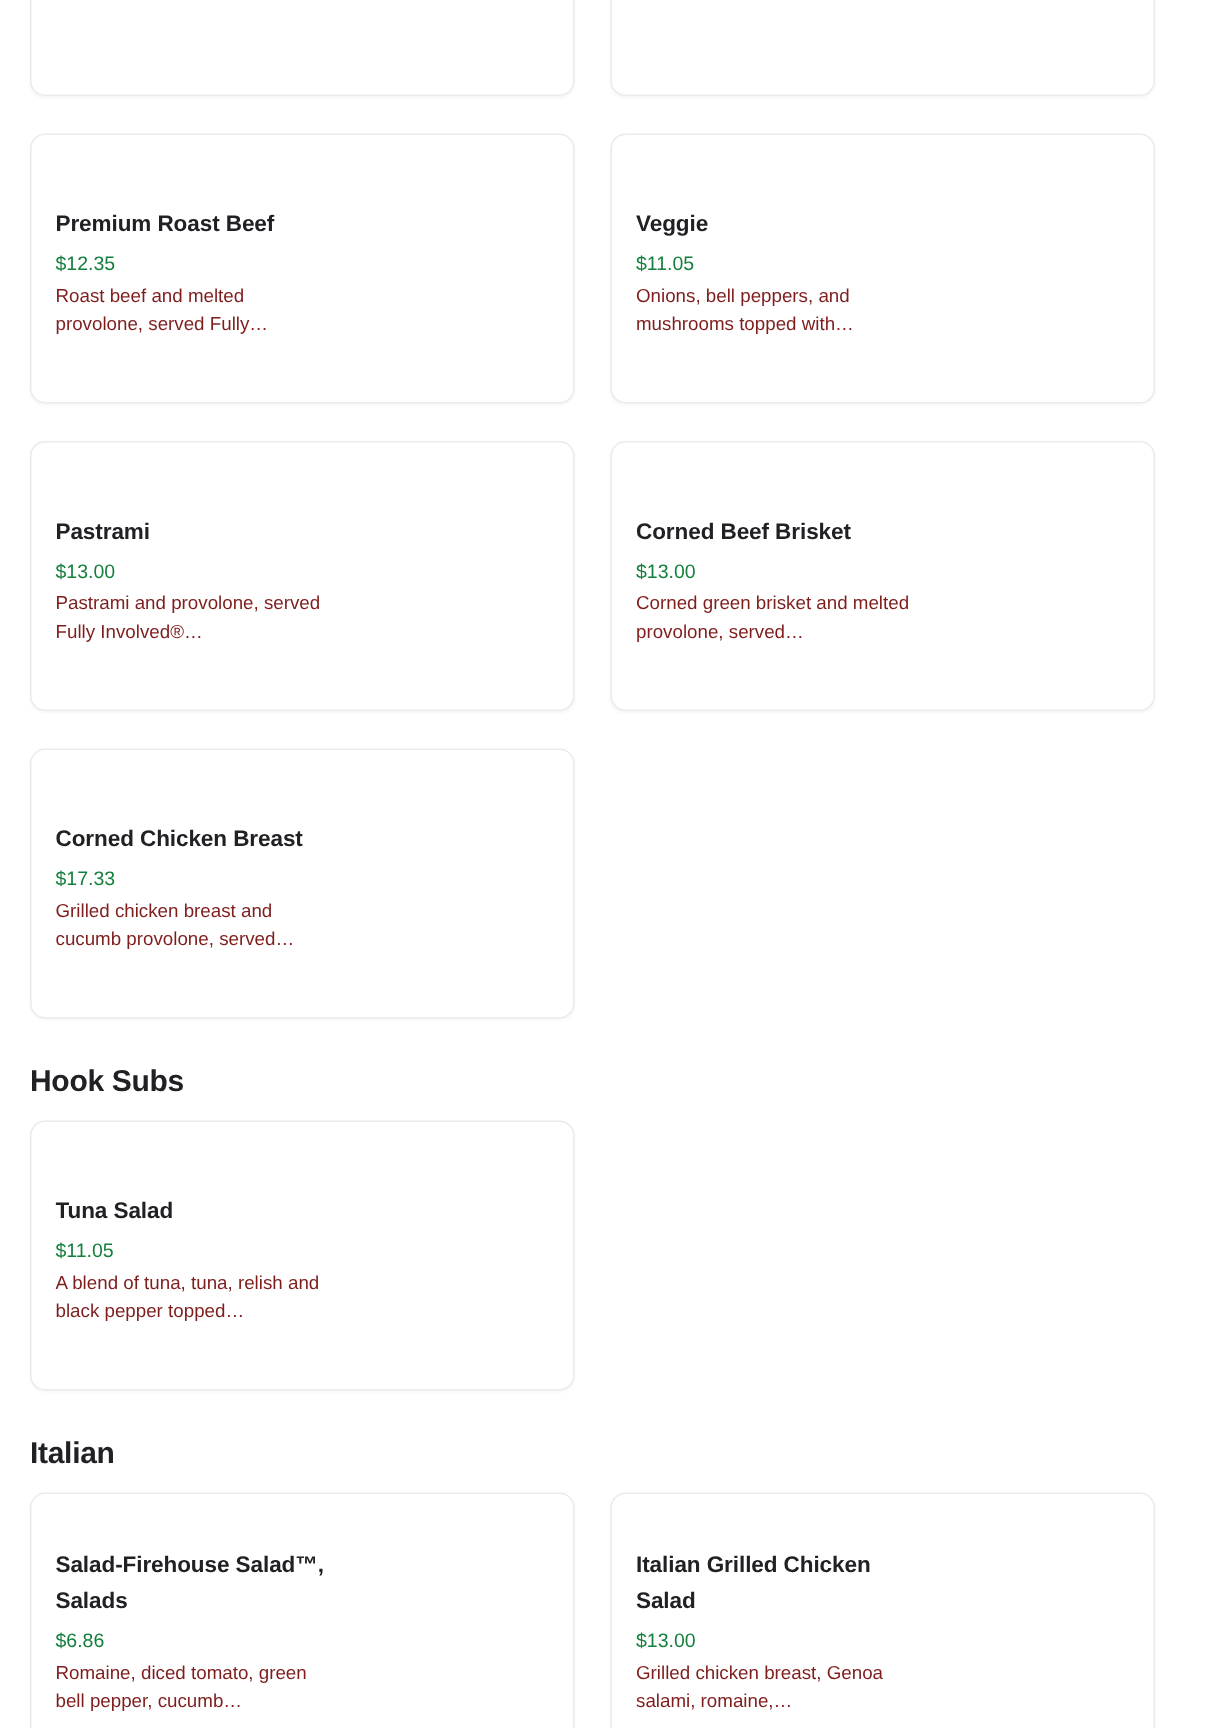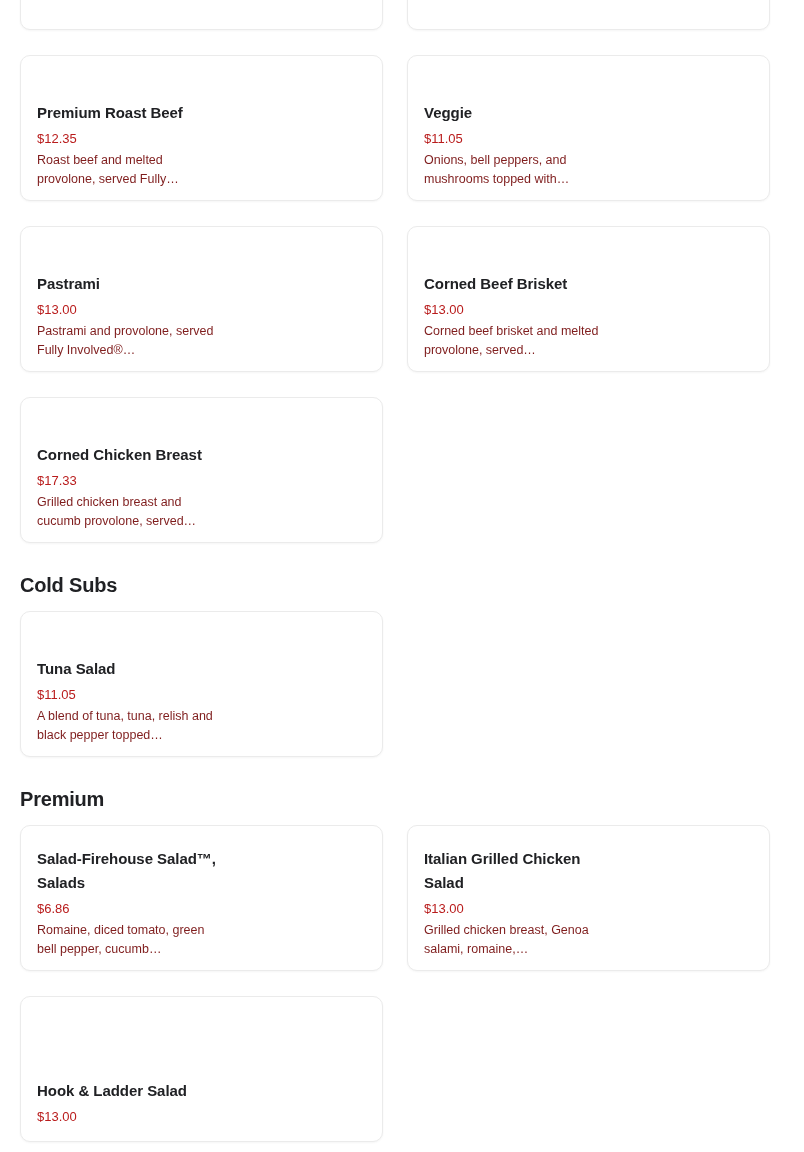--- a/index.html
+++ b/index.html
@@ -42,22 +42,22 @@
     grid-template-columns: 363px 363px;
     column-gap: 24px;
     row-gap: 25px;
     padding: 0 0 0 20px;
     box-sizing: border-box;
   }
 
   .menu-card {
     position: relative;
     display: flex;
-    align-items: flex-end;
-    height: 146px;
+    align-items: center;
+    height: 180px;
     background: #ffffff;
     border: 1px solid #ebebeb;
     border-radius: 10px;
     box-sizing: border-box;
     overflow: hidden;
     box-shadow: 0 1px 2px rgba(60,64,67,0.05);
     cursor: pointer;
   }
 
   .card-body {
@@ -78,21 +78,21 @@
     color: #202124;
     margin: 0 0 5px 0;
     max-height: 48px;
     overflow: hidden;
   }
 
   .card-price {
     font-size: 13px;
     line-height: 17px;
     font-weight: 400;
-    color: #b91c1c;
+    color: #15803d;
     margin: 0 0 4px 0;
   }
 
   .card-desc {
     font-size: 12.5px;
     line-height: 18.5px;
     font-weight: 400;
     color: #7f1d1d;
     margin: 0;
     max-height: 38px;
@@ -145,49 +145,49 @@
             <div class="card-title">Pastrami</div>
             <div class="card-price">$13.00</div>
             <div class="card-desc">Pastrami and provolone, served Fully Involved®…</div>
           </div>
           <div class="card-thumb"></div>
         </div>
         <div class="menu-card">
           <div class="card-body">
             <div class="card-title">Corned Beef Brisket</div>
             <div class="card-price">$13.00</div>
-            <div class="card-desc">Corned beef brisket and melted provolone, served…</div>
+            <div class="card-desc">Corned green brisket and melted provolone, served…</div>
           </div>
           <div class="card-thumb"></div>
         </div>
         <div class="menu-card">
           <div class="card-body">
             <div class="card-title">Corned Chicken Breast</div>
             <div class="card-price">$17.33</div>
             <div class="card-desc">Grilled chicken breast and cucumb provolone, served…</div>
           </div>
           <div class="card-thumb"></div>
         </div>
       </div>
     </section>
     <section class="section">
-      <h2 class="section-heading">Cold Subs</h2>
+      <h2 class="section-heading">Hook Subs</h2>
       <div class="card-grid single">
         <div class="menu-card">
           <div class="card-body">
             <div class="card-title">Tuna Salad</div>
             <div class="card-price">$11.05</div>
             <div class="card-desc">A blend of tuna, tuna, relish and black pepper topped…</div>
           </div>
           <div class="card-thumb"></div>
         </div>
       </div>
     </section>
     <section class="section">
-      <h2 class="section-heading">Premium</h2>
+      <h2 class="section-heading">Italian</h2>
       <div class="card-grid">
         <div class="menu-card">
           <div class="card-body">
             <div class="card-title">Salad-Firehouse Salad™, Salads</div>
             <div class="card-price">$6.86</div>
             <div class="card-desc">Romaine, diced tomato, green bell pepper, cucumb…</div>
           </div>
           <div class="card-thumb"></div>
         </div>
         <div class="menu-card">

